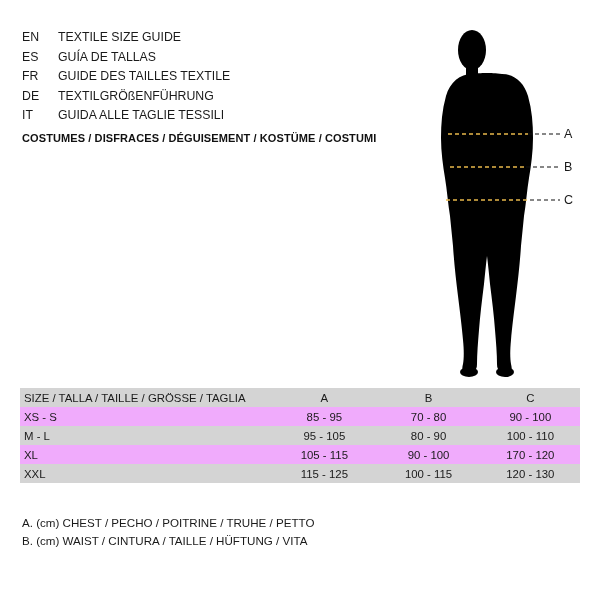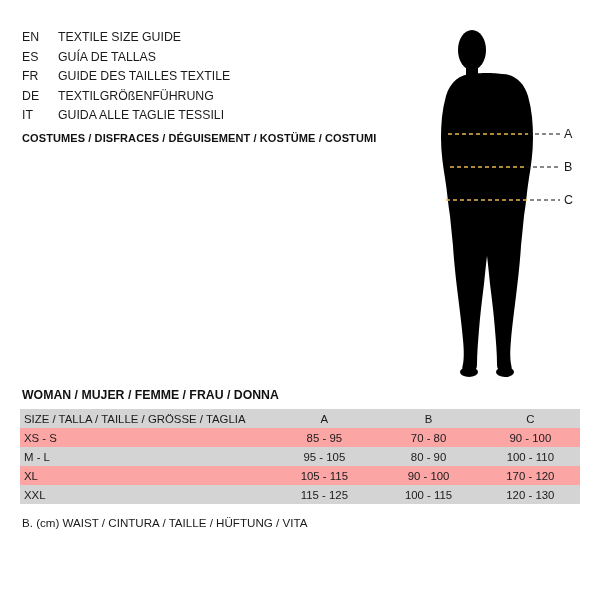--- a/index.html
+++ b/index.html
@@ -118,21 +118,21 @@
   table.size-table .col-b { width: 105px; }
   table.size-table .col-c { width: 100px; }
   tr.head-row {
     background: #d4d4d4;
   }
   tr.row-shade {
     background: #d4d4d4;
     padding-left: 28px;
   }
   tr.row-plain {
-    background: #fca5a5;
+    background: #f0abfc;
   }
 
   
   .legend {
     position: absolute;
     left: 22px;
     top: 514px;
     width: 400px;
   }
   .legend-line {
@@ -226,21 +226,20 @@
       <line x1="130" y1="182" x2="160" y2="182" stroke="#111111" stroke-width="1.2" stroke-dasharray="4,3"></line>
     </svg>
     <div class="measure-labels">
       <div class="measure-label" style="left:164px; top:109px;">A</div>
       <div class="measure-label" style="left:164px; top:142px;">B</div>
       <div class="measure-label" style="left:164px; top:175px;">C</div>
     </div>
   </div>
 
   <div class="table-section">
-    <div class="table-heading">WOMAN / MUJER / FEMME / FRAU / DONNA</div>
     <table class="size-table">
       <thead>
         <tr class="head-row">
           <th class="first-col">SIZE / TALLA / TAILLE / GRÖSSE / TAGLIA</th>
           <th class="col-a">A</th>
           <th class="col-b">B</th>
           <th class="col-c">C</th>
         </tr>
       </thead>
       <tbody>
@@ -266,16 +265,17 @@
           <td class="first-col">XXL</td>
           <td class="col-a">115 - 125</td>
           <td class="col-b">100 - 115</td>
           <td class="col-c">120 - 130</td>
         </tr>
       </tbody>
     </table>
   </div>
 
   <div class="legend">
+    <div class="legend-line">A. (cm) CHEST / PECHO / POITRINE / TRUHE / PETTO</div>
     <div class="legend-line">B. (cm) WAIST / CINTURA / TAILLE / HÜFTUNG / VITA</div>
   </div>
 
 </div>
 
 </body></html>

